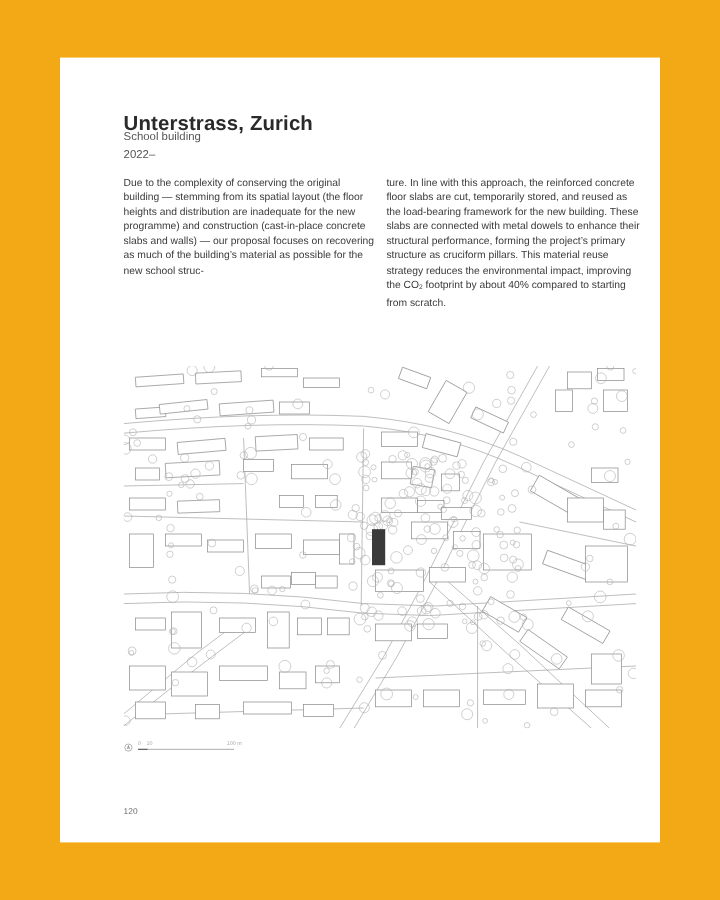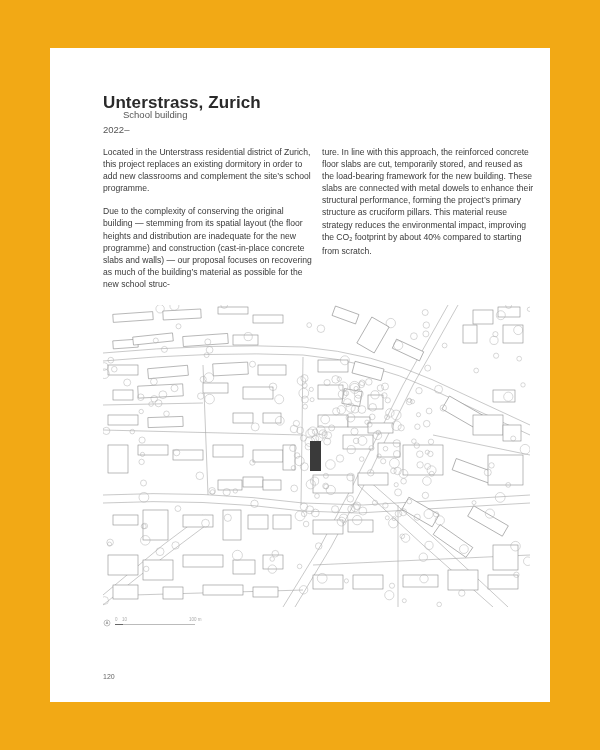--- a/index.html
+++ b/index.html
@@ -10,21 +10,21 @@
   .page {
     position:absolute; left:50px; top:48px; width:500px; height:654px; background:#ffffff;
   }
   .title {
     position:absolute; left:53px; top:45px; font-size:17px; font-weight:bold; color:#2a2a2a;
     letter-spacing:0.1px;
   }
   .subtitle, .years {
     position:absolute; left:53px; font-size:9.5px; color:#555;
   }
-  .subtitle { top:61px;margin-left:20px; }
+  .subtitle { top:61px; }
   .years { top:76px; }
   .col {
     position:absolute; top:98px; width:212px; font-size:8.6px; line-height:12.1px; color:#3a3a3a;
   }
   .col p { margin:0 0 11px 0; }
   .col-left { left:53px; }
   .col-right { left:272px; }
   sub.co2 { font-size:5.5px; vertical-align:-1px; }
   .map {
     position:absolute; left:53px; top:257px; width:427px; height:302px; background:#fff;
@@ -42,21 +42,20 @@
 </style>
 </head>
 <body>
 
 <div class="page">
   <div class="title">Unterstrass, Zurich</div>
   <div class="subtitle">School building</div>
   <div class="years">2022–</div>
 
   <div class="col col-left">
-    <p>Located in the Unterstrass residential district of Zurich, this project replaces an existing dormi­tory in order to add new classrooms and com­plement the site’s school programme.</p>
     <p>Due to the complexity of conserving the original building — stemming from its spatial layout (the floor heights and distribution are inadequate for the new programme) and construction (cast-in-place concrete slabs and walls) — our proposal focuses on recovering as much of the building’s material as possible for the new school struc-</p>
   </div>
 
   <div class="col col-right">
     <p><span>ture. In line with this approach, the reinforced concrete floor slabs are cut, temporarily stored, and reused as the load-bearing framework for the new building. These slabs are connected with metal dowels to enhance their structur­al performance, forming the project’s primary structure as cruciform pillars. This material reuse strategy reduces the environmental im­pact, improving the CO</span><sub class="co2">2</sub><span> footprint by about 40% compared to starting from scratch.</span></p>
   </div>
 
   <div class="map">
     <svg id="map-svg" width="427" height="302" viewBox="0 0 427 302">
       <g fill="none" stroke="#a5a5a5" stroke-width="0.6" id="roads">

